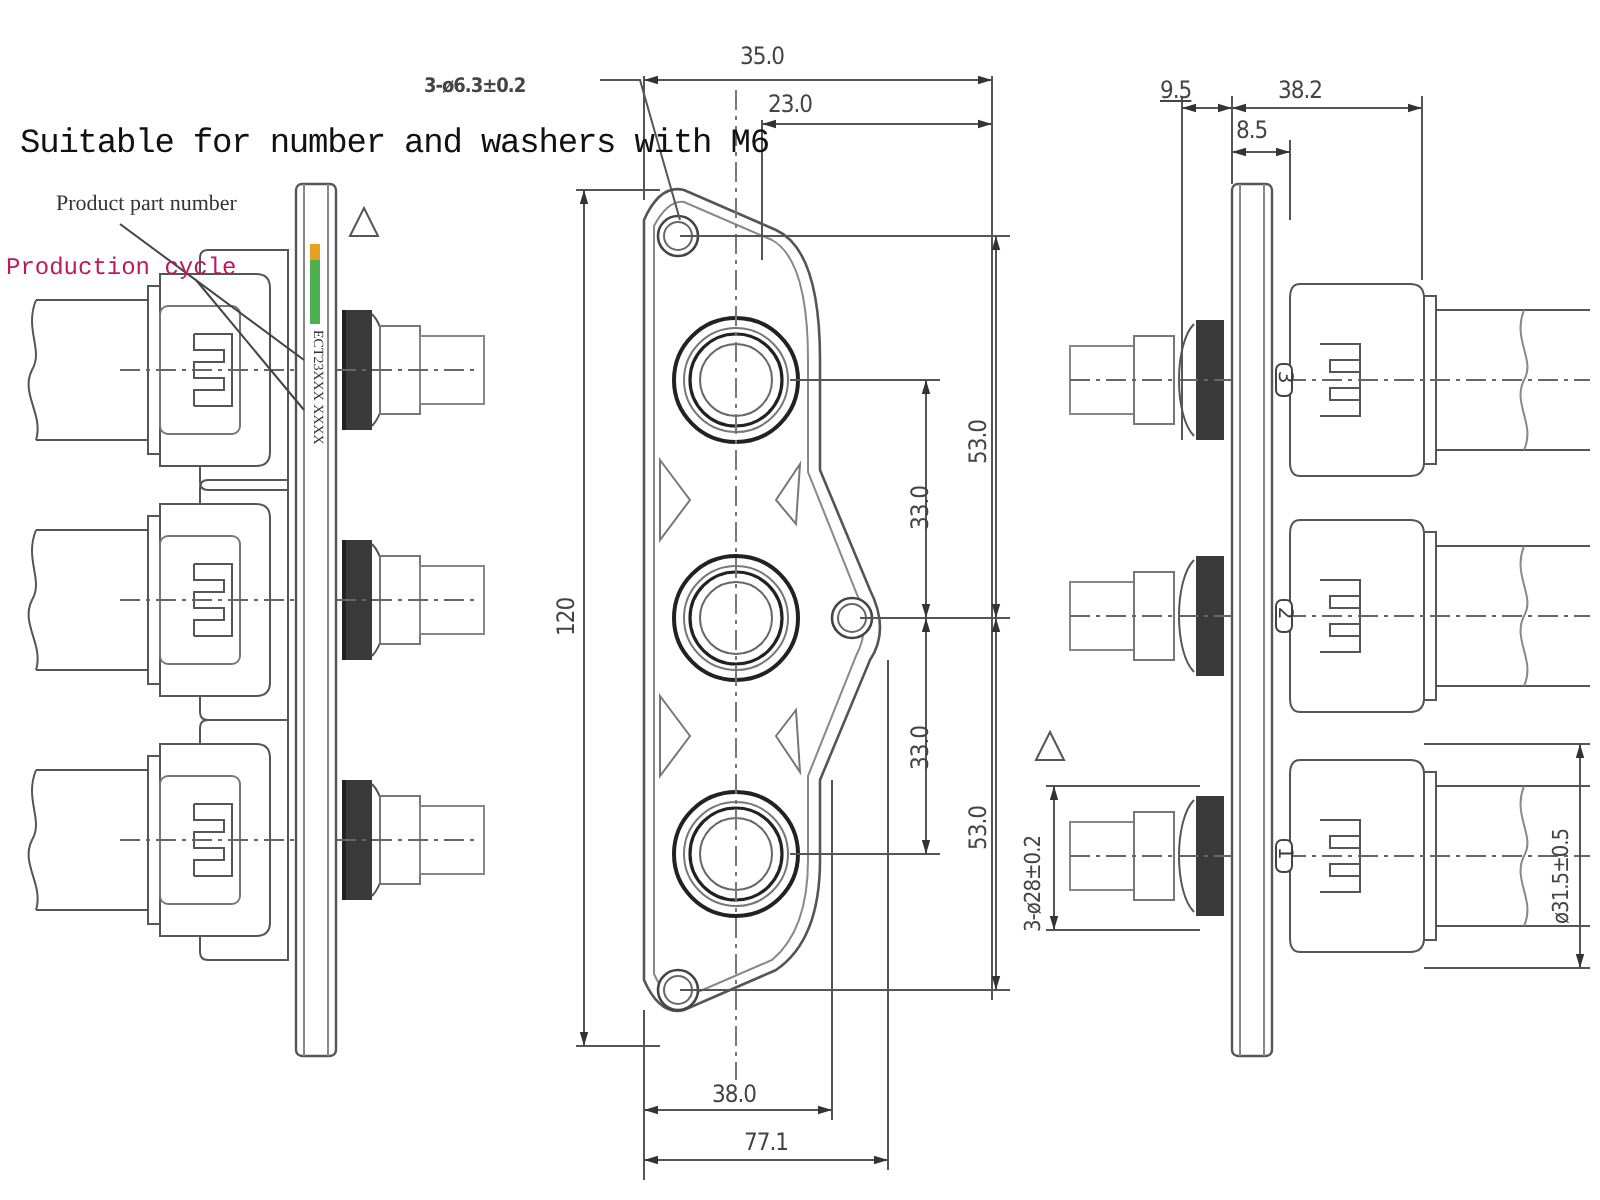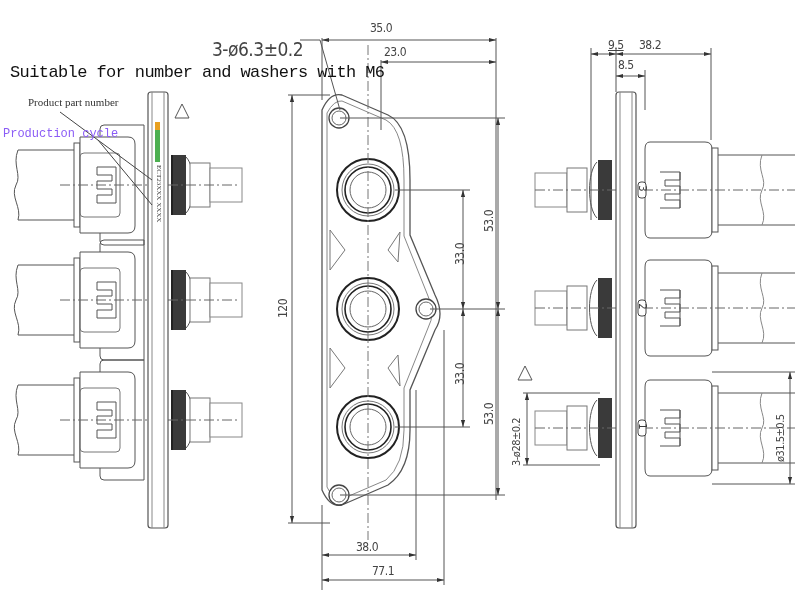--- a/index.html
+++ b/index.html
@@ -159,35 +159,35 @@
       <line x1="712" y1="372" x2="795" y2="372"></line>
       <line x1="712" y1="484" x2="795" y2="484"></line>
       <line x1="790" y1="372" x2="790" y2="484" marker-start="url(#arr)" marker-end="url(#arr)"></line>
       <path d="M518,380 L525,366 L532,380 Z"></path>
     </g>
   </g>
 </svg>
 
 <div class="lbl mono" style="left:10px;top:63px;font-size:17px;color:#111;letter-spacing:-0.6px;">Suitable for number and washers with M6</div>
 <div class="lbl serif" style="left:28px;top:96px;font-size:11px;color:#333;text-align:center;">Product part number</div>
-<div class="lbl mono" style="left:3px;top:127px;font-size:12px;color:#8b5cf6;">Production cycle</div>
+<div class="lbl mono" style="left:3px;top:127px;font-size:12px;color:#be185d;">Production cycle</div>
 <div class="lbl serif vert" style="left:154px;top:222px;font-size:7px;color:#333;transform:rotate(90deg);transform-origin:left top;left:163px;top:165px;">ECT23XXX XXXX</div>
 
-<div class="lbl dim" style="left:212px;top:38px;font-size:19px;">3-ø6.3±0.2</div>
+<div class="lbl dim" style="left:212px;top:38px;font-size:10px;font-weight:bold;">3-ø6.3±0.2</div>
 <div class="lbl dim" style="left:370px;top:21px;">35.0</div>
 <div class="lbl dim" style="left:384px;top:45px;">23.0</div>
 <div class="lbl dim vert" style="left:276px;top:318px;">120</div>
 <div class="lbl dim vert" style="left:482px;top:232px;">53.0</div>
 <div class="lbl dim vert" style="left:453px;top:265px;">33.0</div>
 <div class="lbl dim vert" style="left:453px;top:385px;">33.0</div>
 <div class="lbl dim vert" style="left:482px;top:425px;">53.0</div>
 <div class="lbl dim" style="left:356px;top:540px;">38.0</div>
 <div class="lbl dim" style="left:372px;top:564px;">77.1</div>
 
-<div class="lbl dim" style="left:608px;top:38px;text-decoration:underline;">9.5</div>
+<div class="lbl dim" style="left:580px;top:38px;text-decoration:underline;">9.5</div>
 <div class="lbl dim" style="left:615px;top:38px;margin-left:24px;">38.2</div>
 <div class="lbl dim" style="left:618px;top:58px;">8.5</div>
 <div class="lbl dim vert" style="left:510px;top:466px;font-size:11px;">3-ø28±0.2</div>
 <div class="lbl dim vert" style="left:774px;top:462px;font-size:11px;">ø31.5±0.5</div>
 
 <div class="lbl" style="left:639px;top:183px;font-size:10px;transform:rotate(90deg);">3</div>
 <div class="lbl" style="left:639px;top:301px;font-size:10px;transform:rotate(90deg);">2</div>
 <div class="lbl" style="left:639px;top:421px;font-size:10px;transform:rotate(90deg);">1</div>
 
 </body></html>

